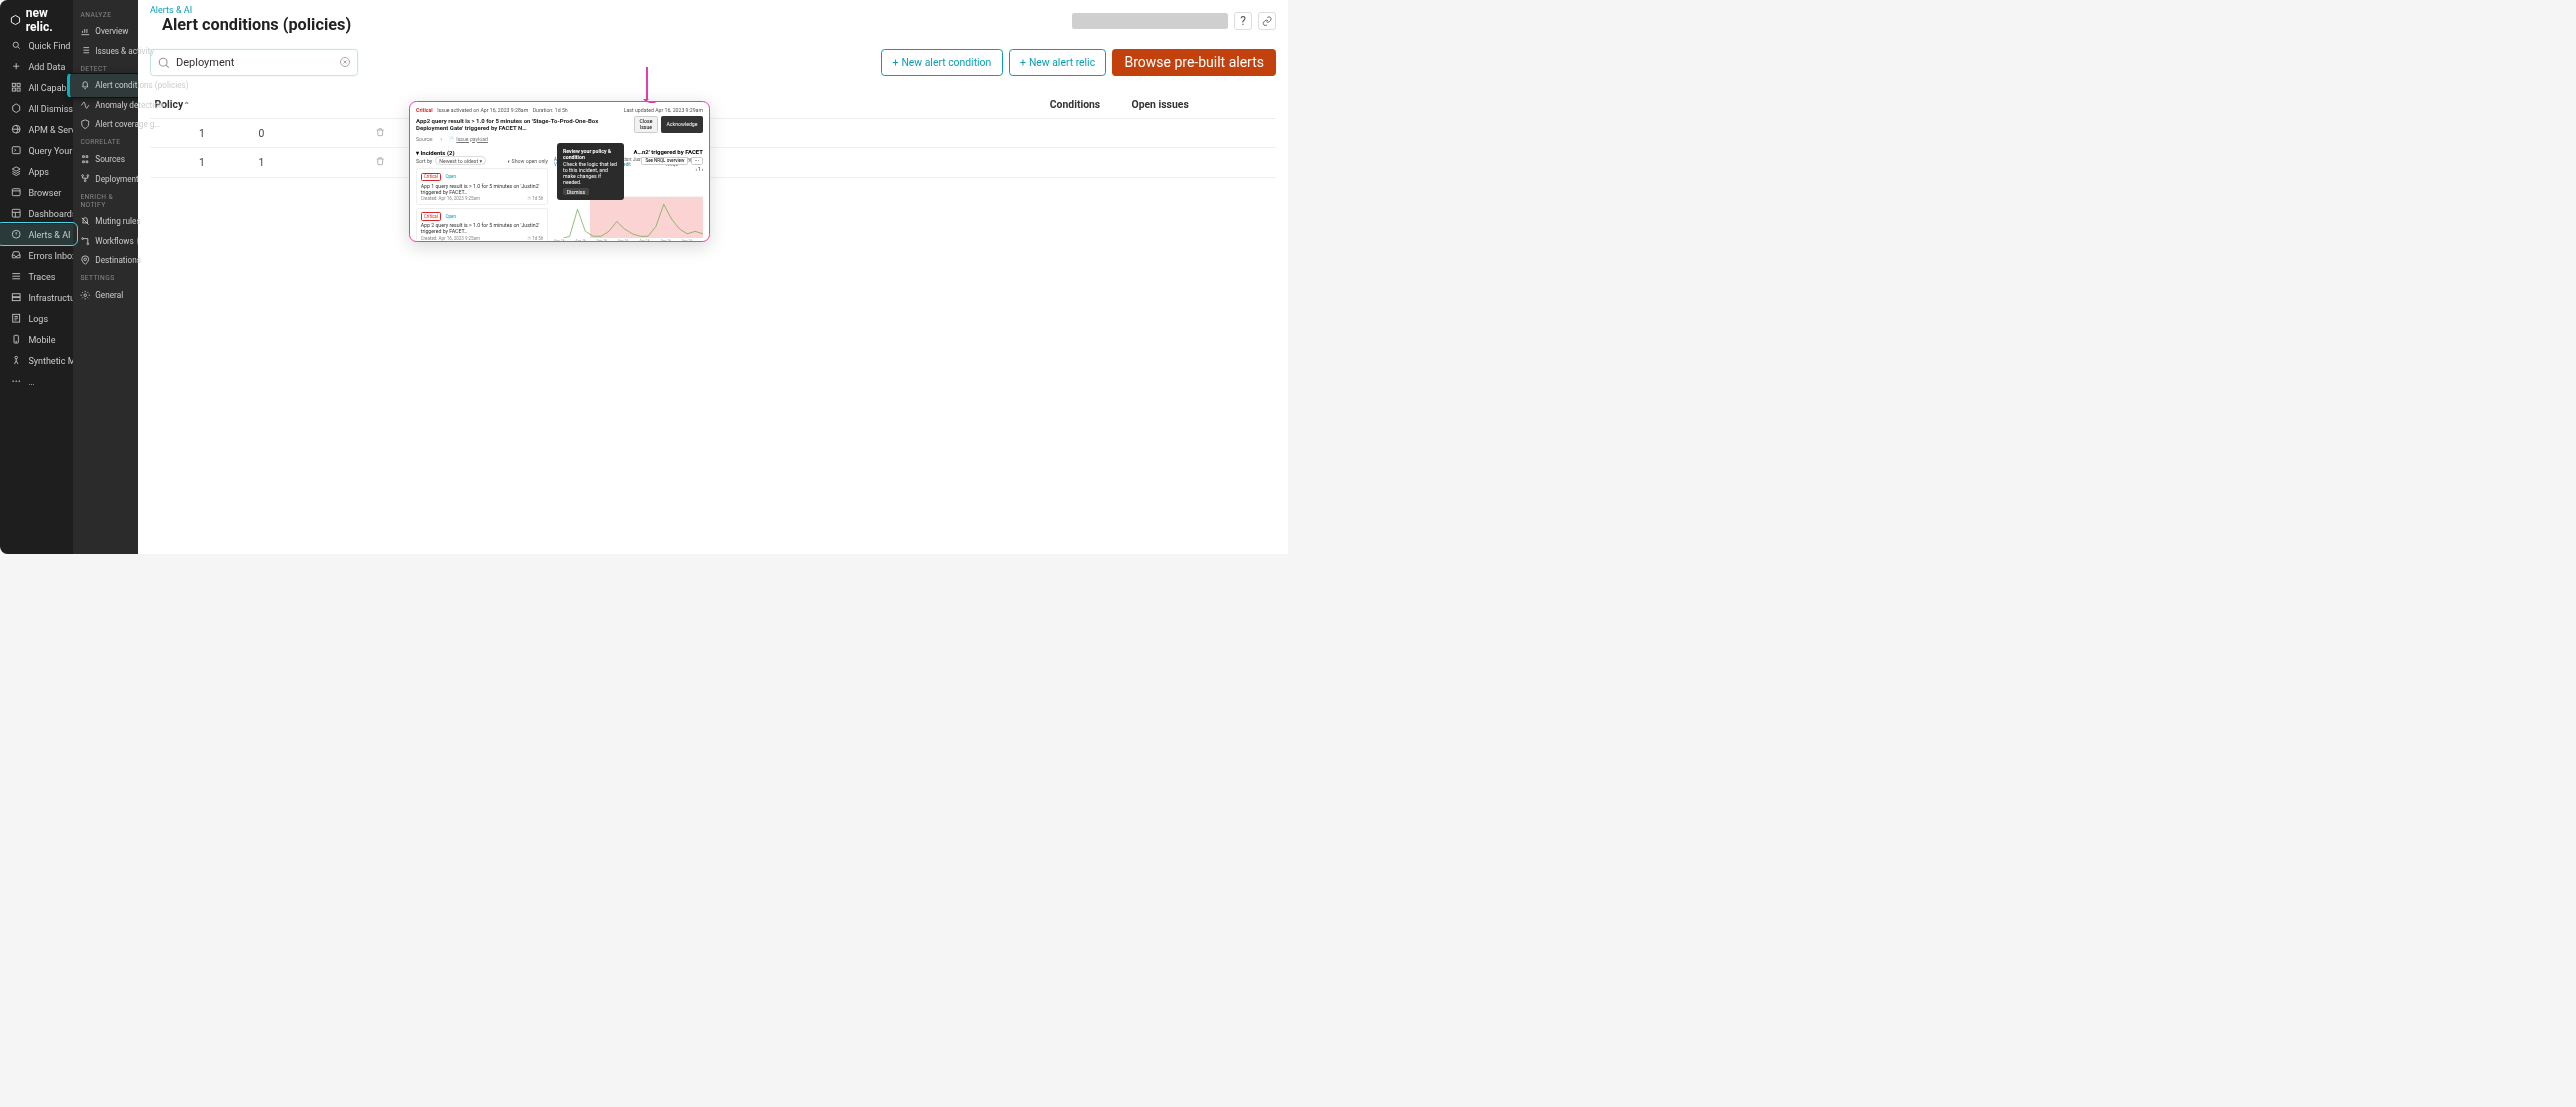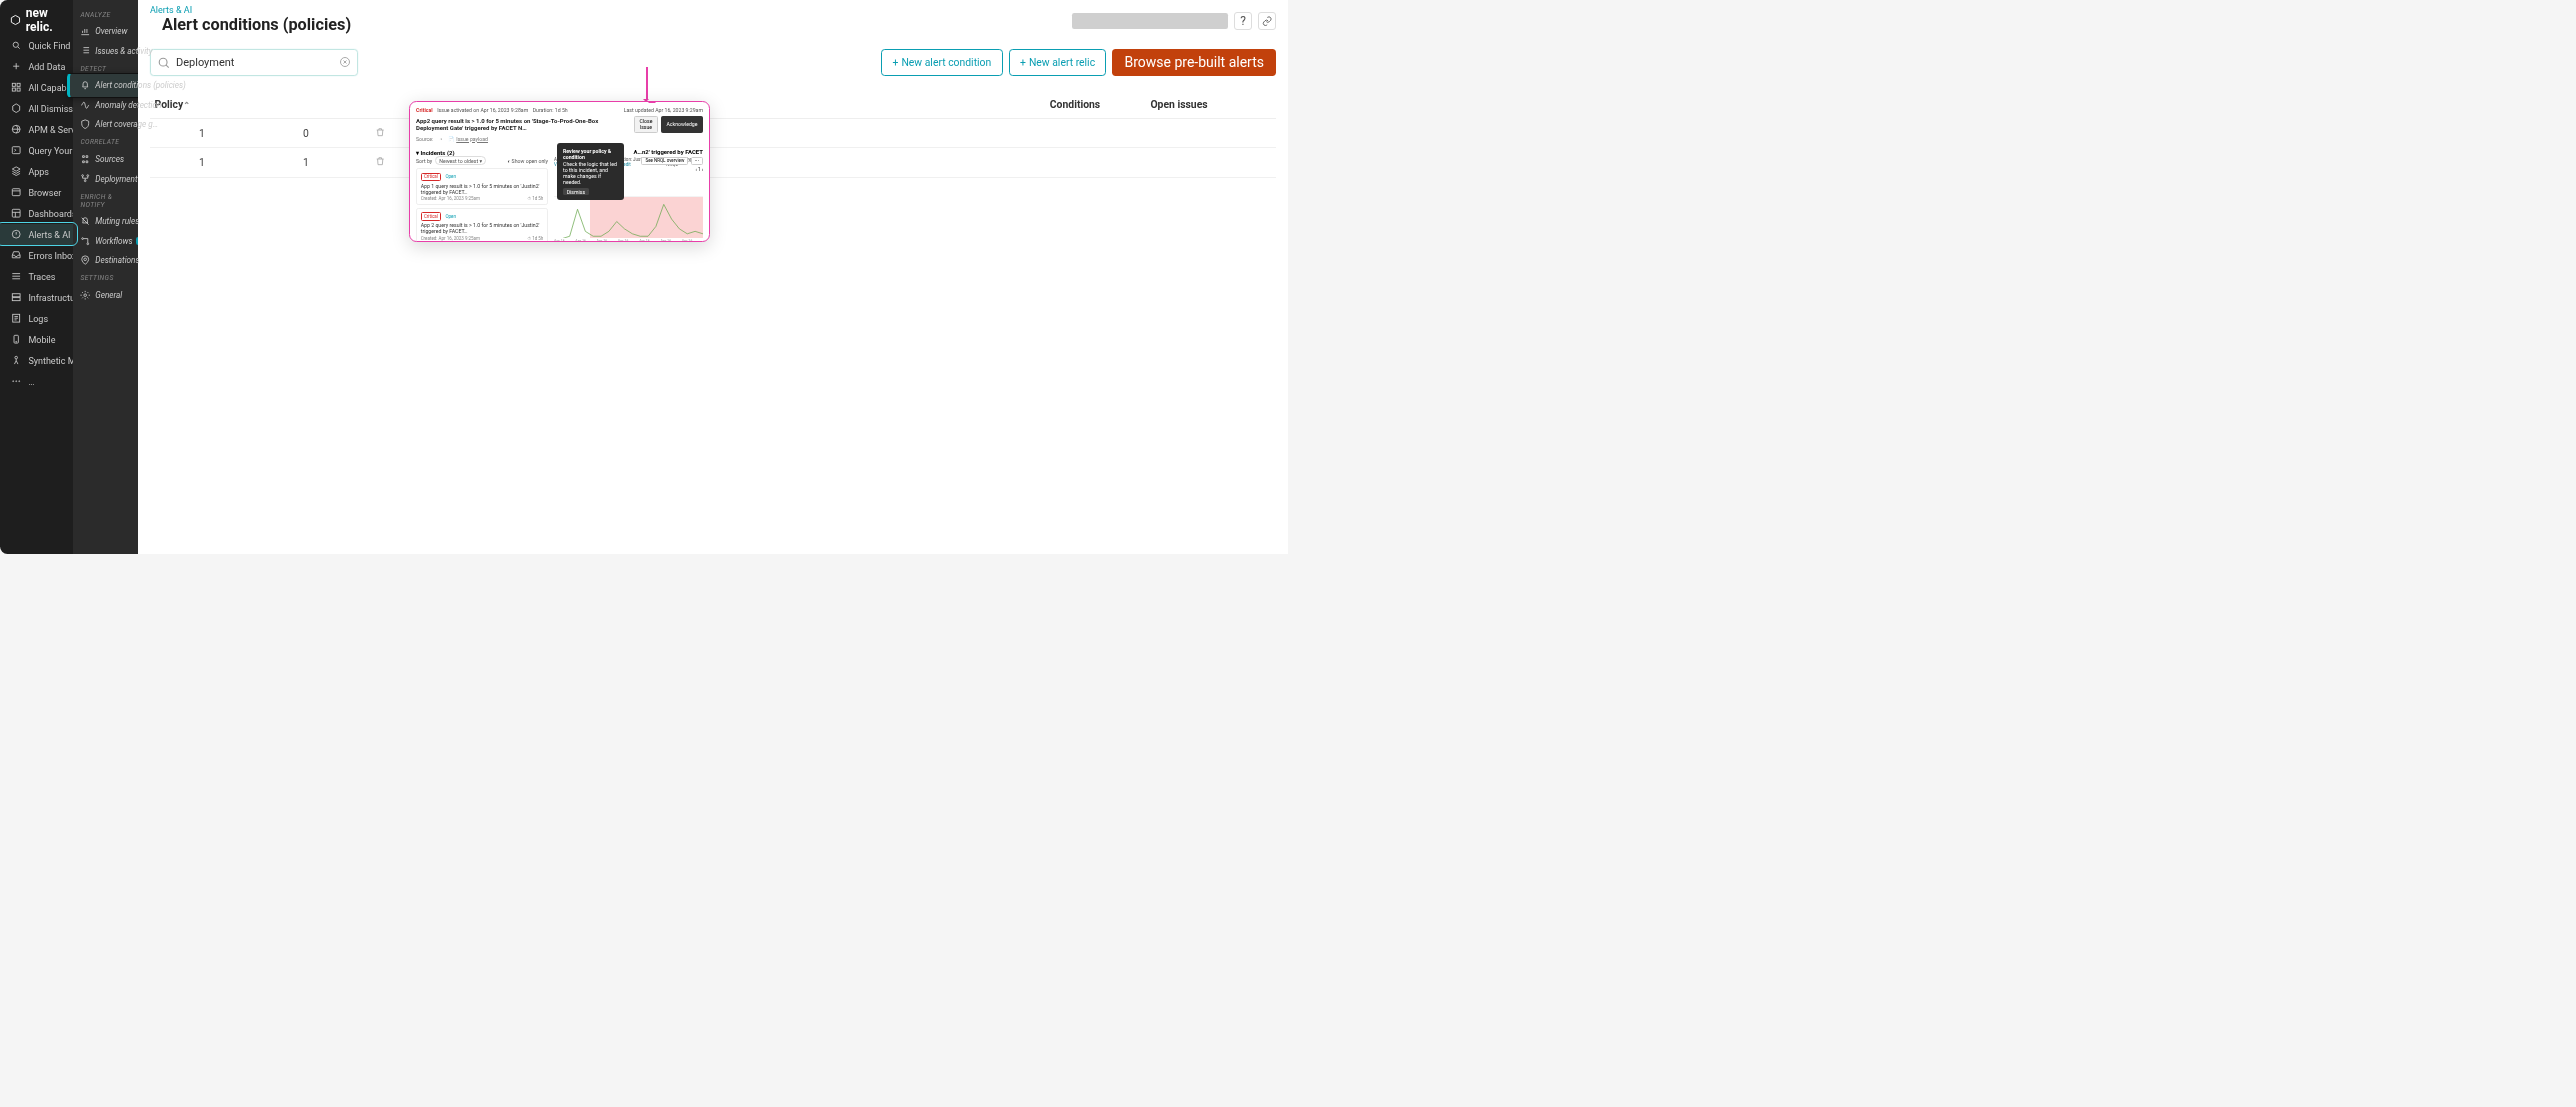--- a/index.html
+++ b/index.html
@@ -11,21 +11,21 @@
 .sidebar-primary { width: 73px; background: #1e1e1e; color: #ccc; border-radius: 7.4px 0 0 7.4px; padding: 4.5px 0; flex-shrink: 0; }
 .logo { height: 30px; display: flex; align-items: center; padding-left: 10.4px; }
 .logo svg { stroke: #fff; }
 .logo-text { font-weight: 700; font-size: 12px; color: #fff; margin-left: 4.5px; }
 .sidebar-primary .nav-item { display: flex; align-items: flex-end; padding: 4.5px 10.4px; cursor: pointer; font-size: 9px; white-space: nowrap; }
 .sidebar-primary .nav-item .icon { width: 12px; height: 12px; display: inline-flex; align-items: center; justify-content: center; margin-right: 6px; flex-shrink:0; }
 .sidebar-primary .nav-item.sel { background: #2a3a3a; position: relative; }
 .sidebar-primary .nav-item.sel::after { content:""; position:absolute; inset: -1.5px -4.5px -1.5px -4.5px; border:1.5px solid #4dd5e6; border-radius: 6px; pointer-events:none;}
 
 
-.sidebar-secondary { width: 65px; background: #2b2b2b; color: #ccc; padding: 6px 0; font-size: 8.2px; font-style: italic; }
+.sidebar-secondary { width: 65px; background: #2b2b2b; color: #ccc; padding: 6px 0; font-size: 8.2px; }
 .sidebar-secondary .group-label { text-transform: uppercase; font-size: 6.7px; color: #888; padding: 4.5px 7.4px 3px; letter-spacing: 0.4px;}
 .sidebar-secondary .nav-item { display: flex; align-items: center; padding: 4.5px 7.4px; cursor: pointer; white-space: nowrap; }
 .sidebar-secondary .nav-item .icon { width: 10.4px; height: 10.4px; display: inline-flex; align-items:center; justify-content:center; margin-right: 4.5px; flex-shrink:0;}
 .sidebar-secondary .nav-item.sel-outer { position: relative; }
 .sel-callout { position: absolute; left: -6px; right: -6px; top: -3px; bottom: -3px; border: 1.5px solid #111; background:#2f3a3a; border-left: 3px solid #00b5c3; border-radius: 4.5px; pointer-events:none; box-shadow: 0 1.5px 6px rgba(0,0,0,.4);}
 .sidebar-secondary .nav-item .label { position: relative; z-index: 1; }
 .sidebar-secondary .nav-item .icon { position: relative; z-index: 1; }
 .badge-new { background:#0a9eb2; color:#fff; font-size:6px; padding:0.7px 3px; border-radius:2.2px; margin-left:3px;}
 .badge-beta { background:#4a7a9e; color:#fff; font-size:6px; padding:0.7px 3px; border-radius:2.2px; margin-left:3px;}
 
@@ -46,21 +46,21 @@
 
 .spacer { flex:1; }
 .btn-outline { height:27px; padding: 0 10.4px; border:0.7px solid #0a9eb2; color:#0a9eb2; background:#fff; border-radius:3.7px; font-size:10.4px; cursor:pointer; display:inline-flex; align-items:center; gap:3px;}
 .btn-primary { height:27px; padding: 0 12px; border:none; background:#c2410c; color:#fff; border-radius:3.7px; font-size:14px; cursor:pointer;}
 
 .table { margin: 9px 12px 0; }
 .table-header { display:flex; border-bottom:0.7px solid #eee; font-weight:700; font-size:10.4px; color:#333; }
 .table-header .th, .table-row .td { padding: 7.4px 4.5px; }
 .col-policy { flex: 1; }
 .col-cond { width: 104px; text-align:center;}
-.col-issues { width: 104px; text-align:center;}
+.col-issues { width: 104px; text-align:left;}
 .col-del { width: 45px; text-align:center;}
 .table-row { display:flex; border-bottom:0.7px solid #f0f0f0; font-size: 10.4px; color:#444;}
 .table-row .td.col-del { color:#aaa; cursor:pointer;}
 .sort-arrow { margin-left: auto; margin-right: 6px; font-size: 8.2px; color:#888;}
 
 
 .issue-panel { position:absolute; left: 271px; top: 101px; width: 301px; height: 141px; background:#fff; border:1.5px solid #e83ea9; border-radius:7.4px; box-shadow: 0 4.5px 18px rgba(0,0,0,.15); padding: 4.5px 6px; font-size: 6px; overflow:hidden;}
 .issue-panel::before { content:""; position:absolute; left: 238px; top:-7.4px; border:4.5px solid transparent; border-bottom-color:#e83ea9;}
 .ip-row1 { display:flex; align-items:center; gap:4.5px; font-size:5.2px; color:#555;}
 .ip-critical { color:#d62828; font-weight:700;}

